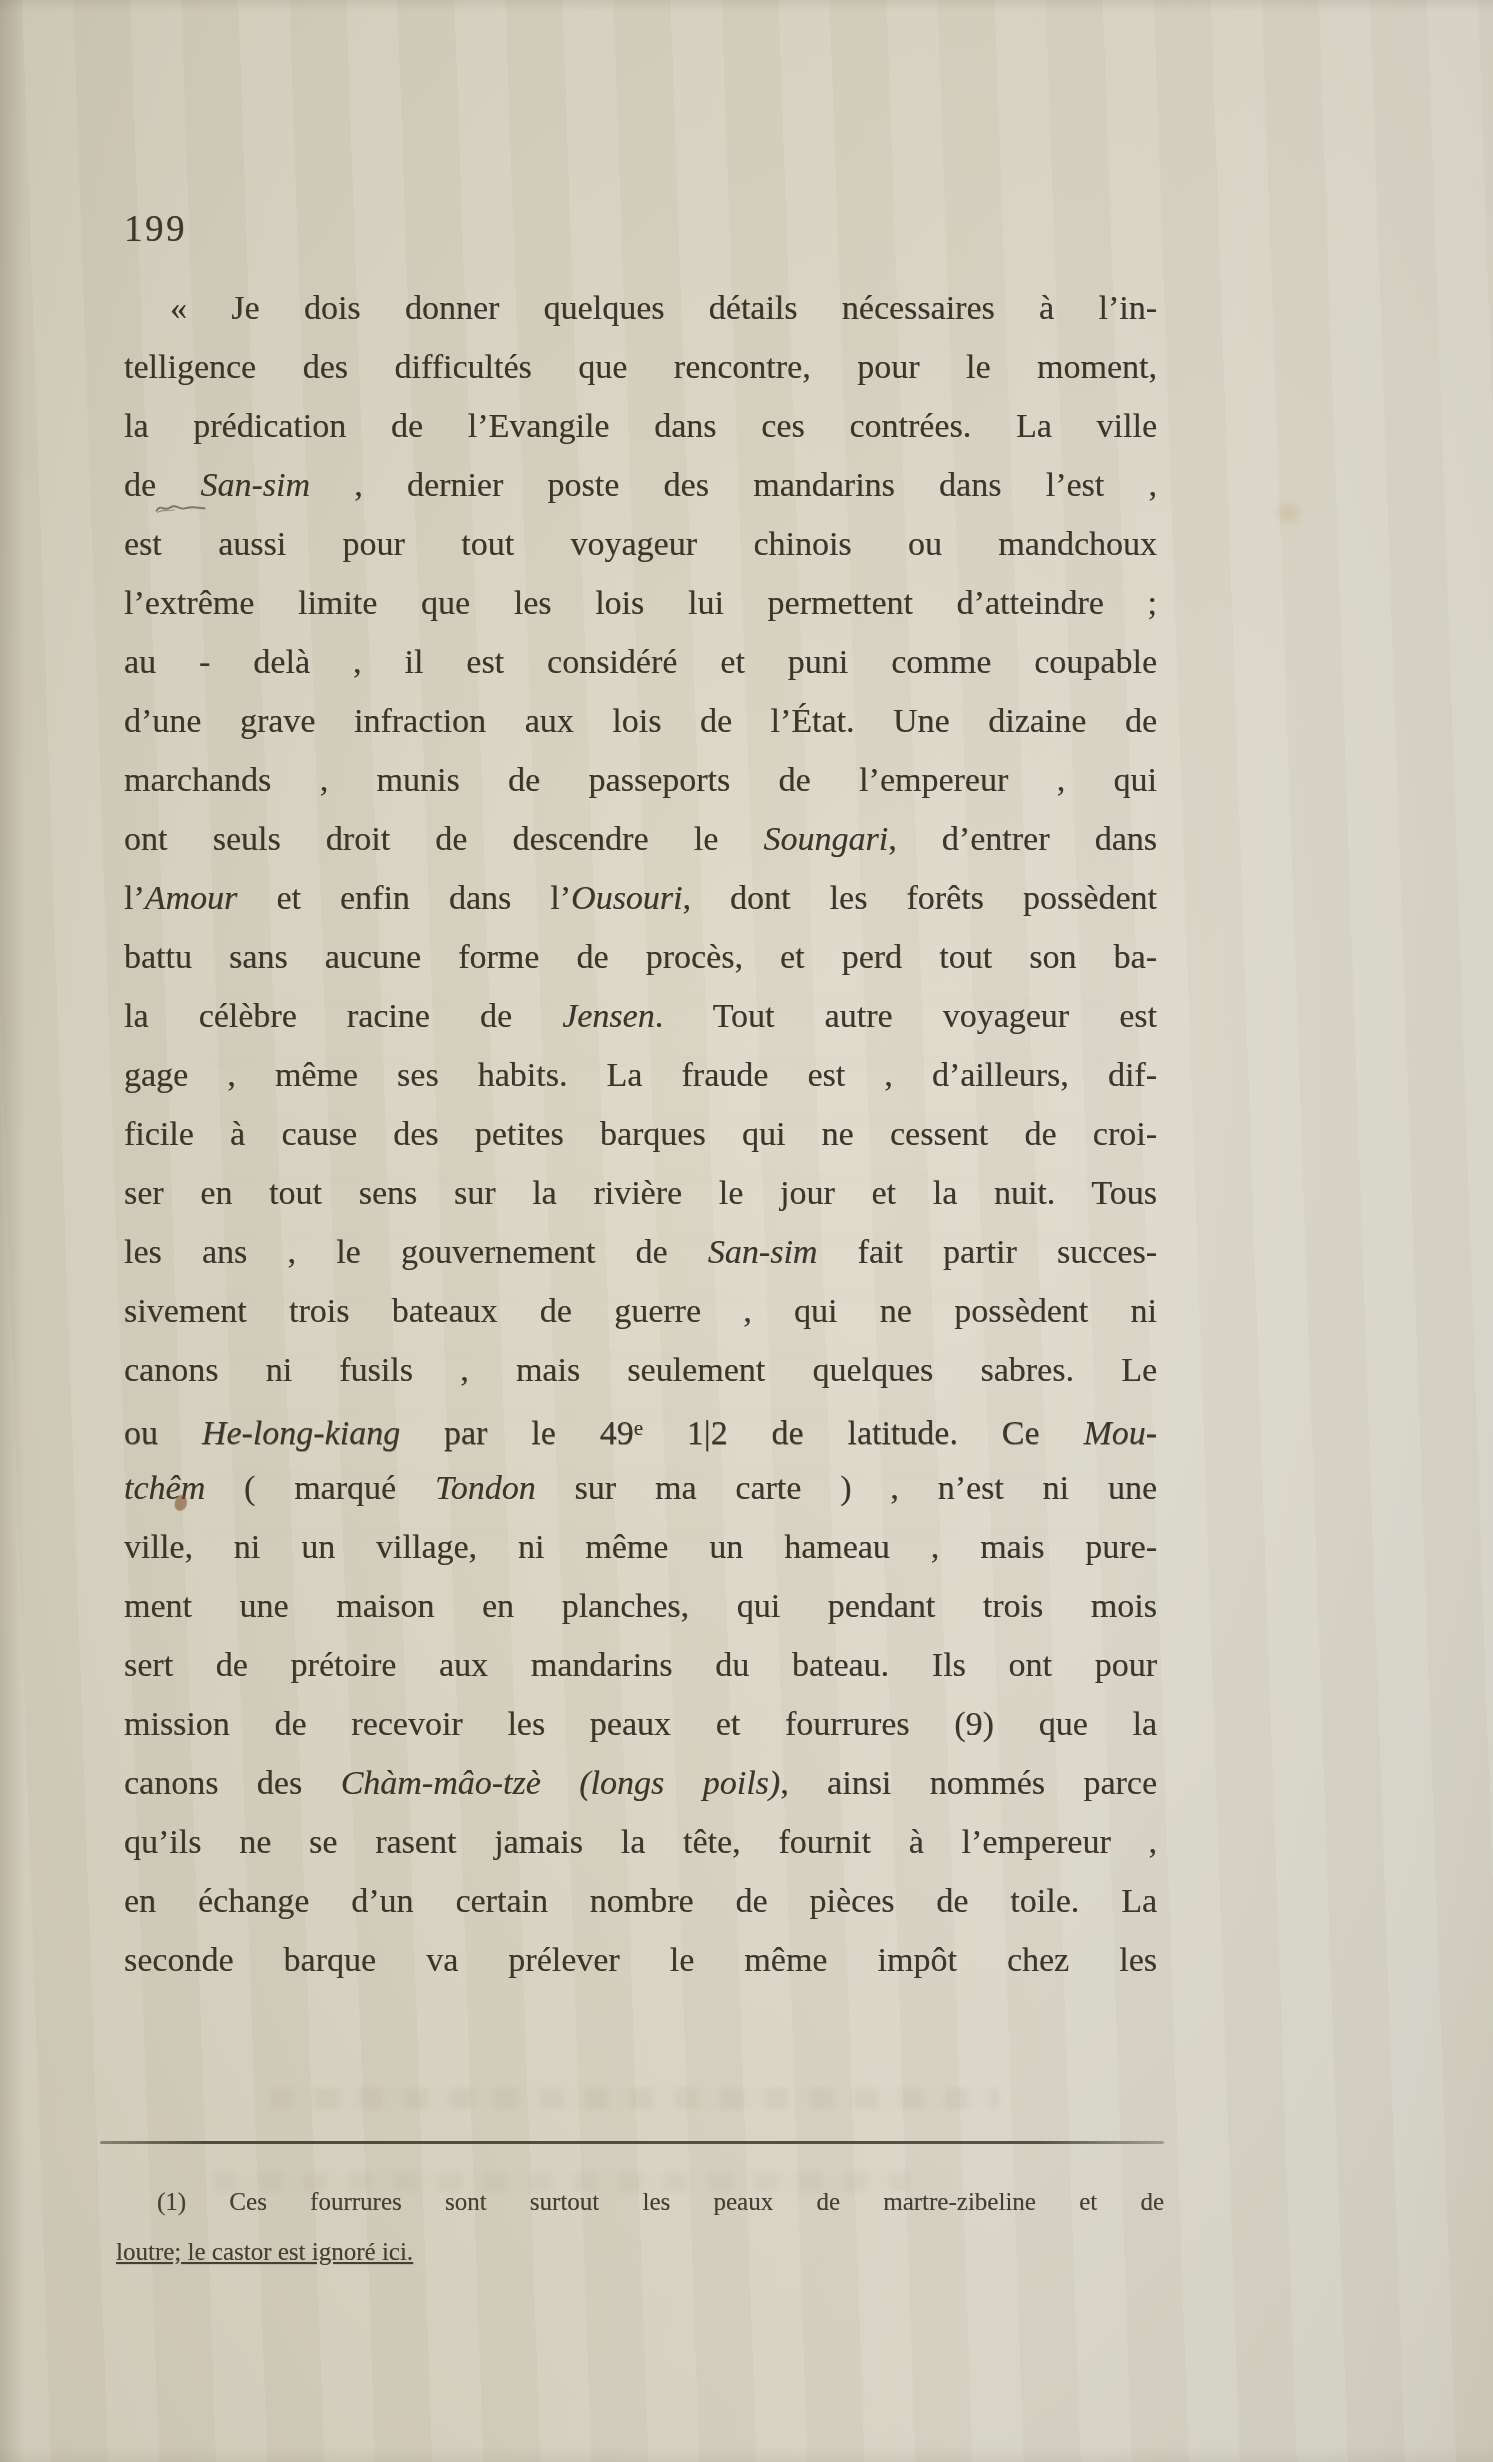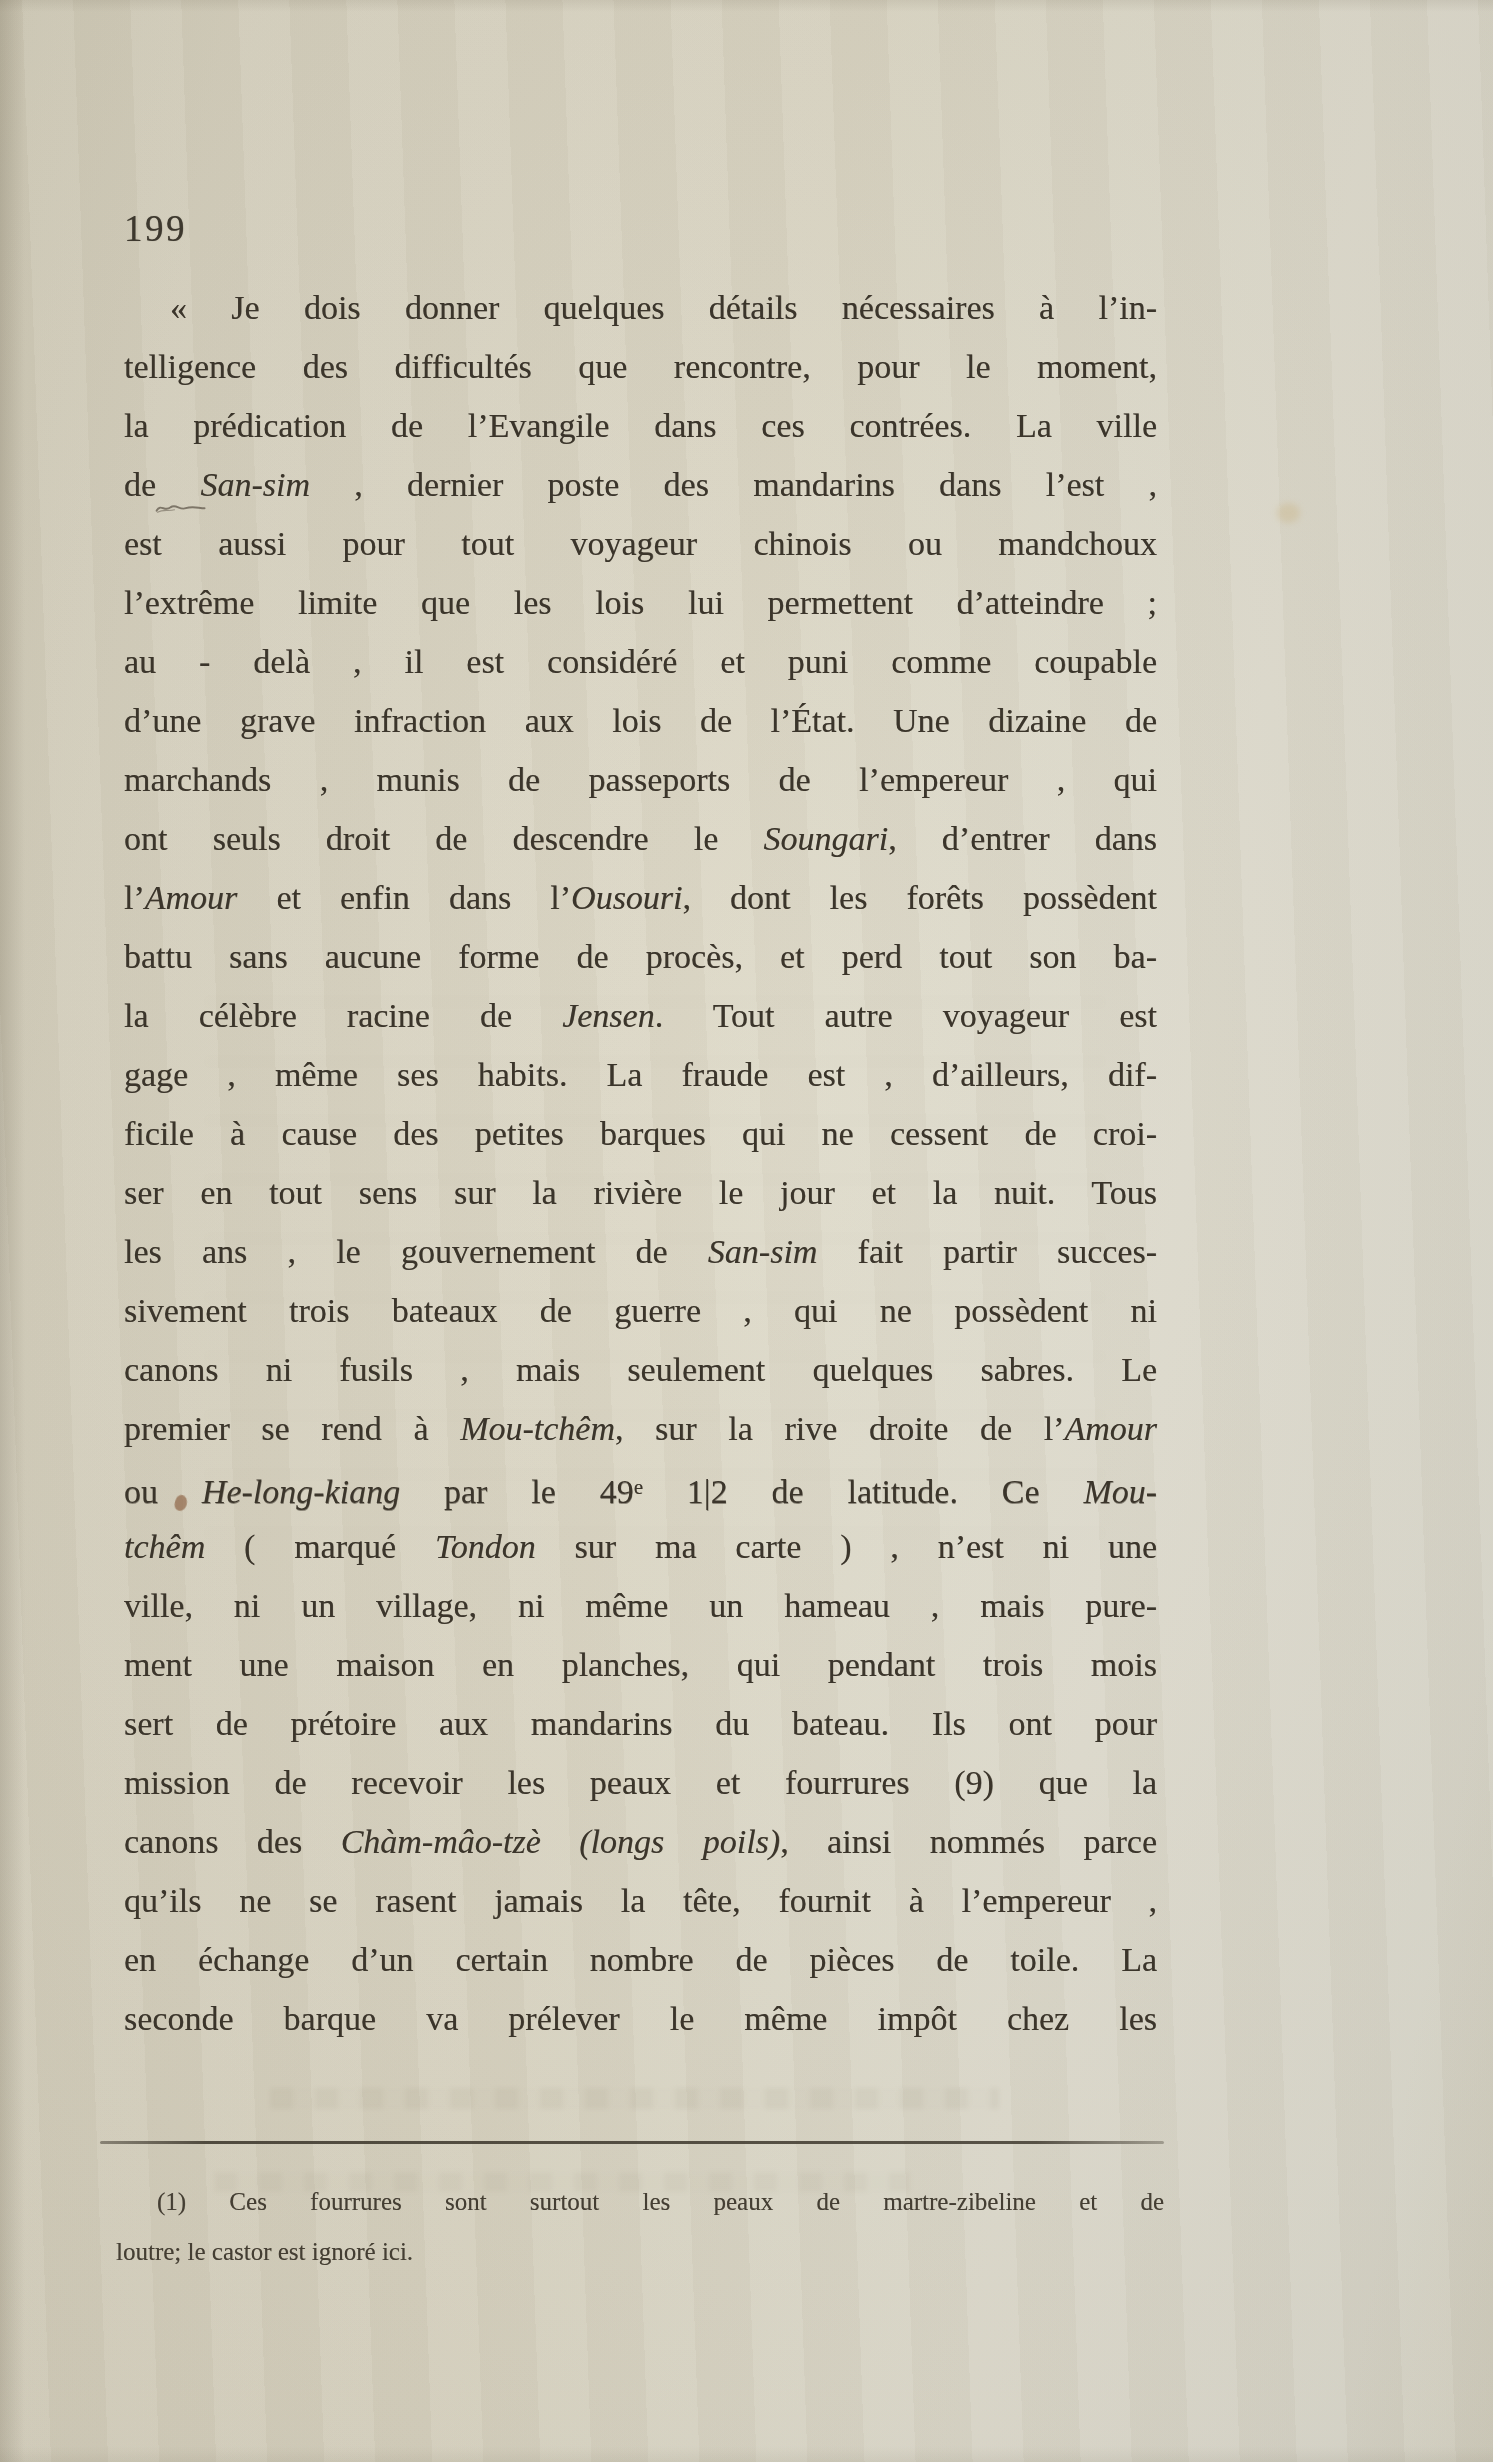--- a/index.html
+++ b/index.html
@@ -42,21 +42,21 @@
     background:linear-gradient(90deg,rgba(62,56,45,0.50),rgba(62,56,45,0.88) 10%,rgba(62,56,45,0.84) 88%,rgba(62,56,45,0.35));
     box-shadow:0 4.1px 0.8px -2.5px rgba(62,56,45,0.22);
   }
   .fn{
     position:absolute;left:116px;top:2177px;width:1048px;
     font-size:25px;color:#443e33;
     text-shadow:0.2px 0.3px 0.5px rgba(68,62,51,0.45);
   }
   .fn .line{line-height:50px;height:50px;}
   .fn .ind{text-indent:41px;}
-  .fn .left{text-align:right;text-align-last:left;}
+  .fn .left{text-align:right;text-align-last:left;text-decoration:underline;}
 
   .pen-mark{position:absolute;left:155px;top:500px;width:52px;height:16.4px;opacity:0.85;}
   .ink-spot{position:absolute;left:175px;top:1495px;width:12.3px;height:15.6px;
     background:#7d4a28;opacity:0.55;border-radius:50% 60% 55% 50%;
     filter:blur(0.5px);transform:rotate(15deg);}
   .stain{position:absolute;left:1277px;top:503px;width:23px;height:19.6px;
     background:#c9b280;opacity:0.35;border-radius:50%;filter:blur(3.3px);}
   .smudge{position:absolute;filter:blur(2.5px);
     background:repeating-linear-gradient(90deg,rgba(130,120,95,0.18) 0 23px,rgba(130,120,95,0.03) 23px 45px);}
   .smudge.a{left:270px;top:2088px;width:729px;height:21px;opacity:0.45;}
@@ -88,21 +88,20 @@
     <div class="line"><span>ont seuls droit de descendre le </span><span class="it">Soungari</span><span>, d’entrer dans</span></div>
     <div class="line"><span>l’</span><span class="it">Amour</span><span> et enfin dans l’</span><span class="it">Ousouri</span><span>, dont les forêts possèdent</span></div>
     <div class="line"><span>battu sans aucune forme de procès, et perd tout son ba-</span></div>
     <div class="line"><span>la célèbre racine de </span><span class="it">Jensen</span><span>. Tout autre voyageur est</span></div>
     <div class="line"><span>gage , même ses habits. La fraude est , d’ailleurs, dif-</span></div>
     <div class="line"><span>ficile à cause des petites barques qui ne cessent de croi-</span></div>
     <div class="line"><span>ser en tout sens sur la rivière le jour et la nuit. Tous</span></div>
     <div class="line"><span>les ans , le gouvernement de </span><span class="it">San-sim</span><span> fait partir succes-</span></div>
     <div class="line"><span>sivement trois bateaux de guerre , qui ne possèdent ni</span></div>
     <div class="line"><span>canons ni fusils , mais seulement quelques sabres. Le</span></div>
-    <div class="line"><span>premier se rend à </span><span class="it">Mou-tchêm</span><span>, sur la rive droite de l’</span><span class="it">Amour</span></div>
     <div class="line"><span>ou </span><span class="it">He-long-kiang</span><span> par le 49</span><span class="sup">e</span><span> 1|2 de latitude. Ce </span><span class="it">Mou-</span></div>
     <div class="line"><span class="it">tchêm</span><span> ( marqué </span><span class="it">Tondon</span><span> sur ma carte ) , n’est ni une</span></div>
     <div class="line"><span>ville, ni un village, ni même un hameau , mais pure-</span></div>
     <div class="line"><span>ment une maison en planches, qui pendant trois mois</span></div>
     <div class="line"><span>sert de prétoire aux mandarins du bateau. Ils ont pour</span></div>
     <div class="line"><span>mission de recevoir les peaux et fourrures (9) que la</span></div>
     <div class="line"><span>canons des </span><span class="it">Chàm-mâo-tzè</span><span> </span><span class="it">(longs poils)</span><span>, ainsi nommés parce</span></div>
     <div class="line"><span>qu’ils ne se rasent jamais la tête, fournit à l’empereur ,</span></div>
     <div class="line"><span>en échange d’un certain nombre de pièces de toile. La</span></div>
     <div class="line"><span>seconde barque va prélever le même impôt chez les</span></div>

